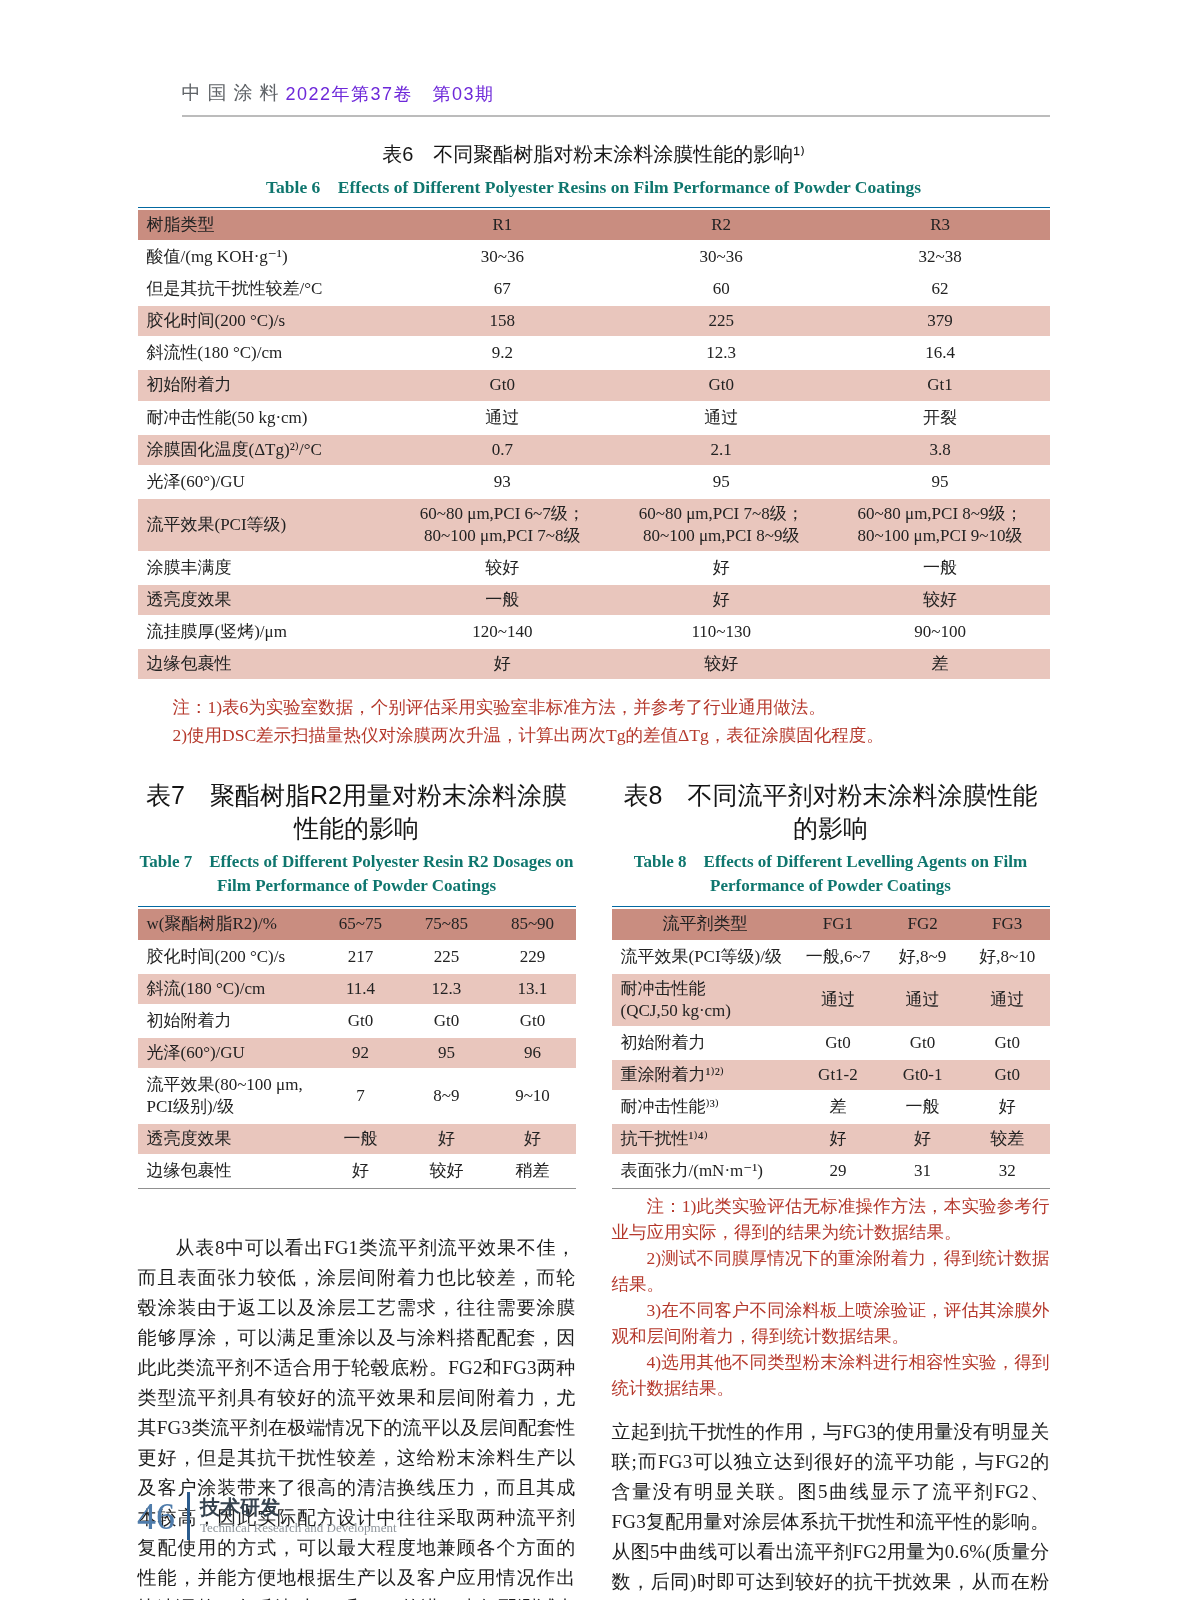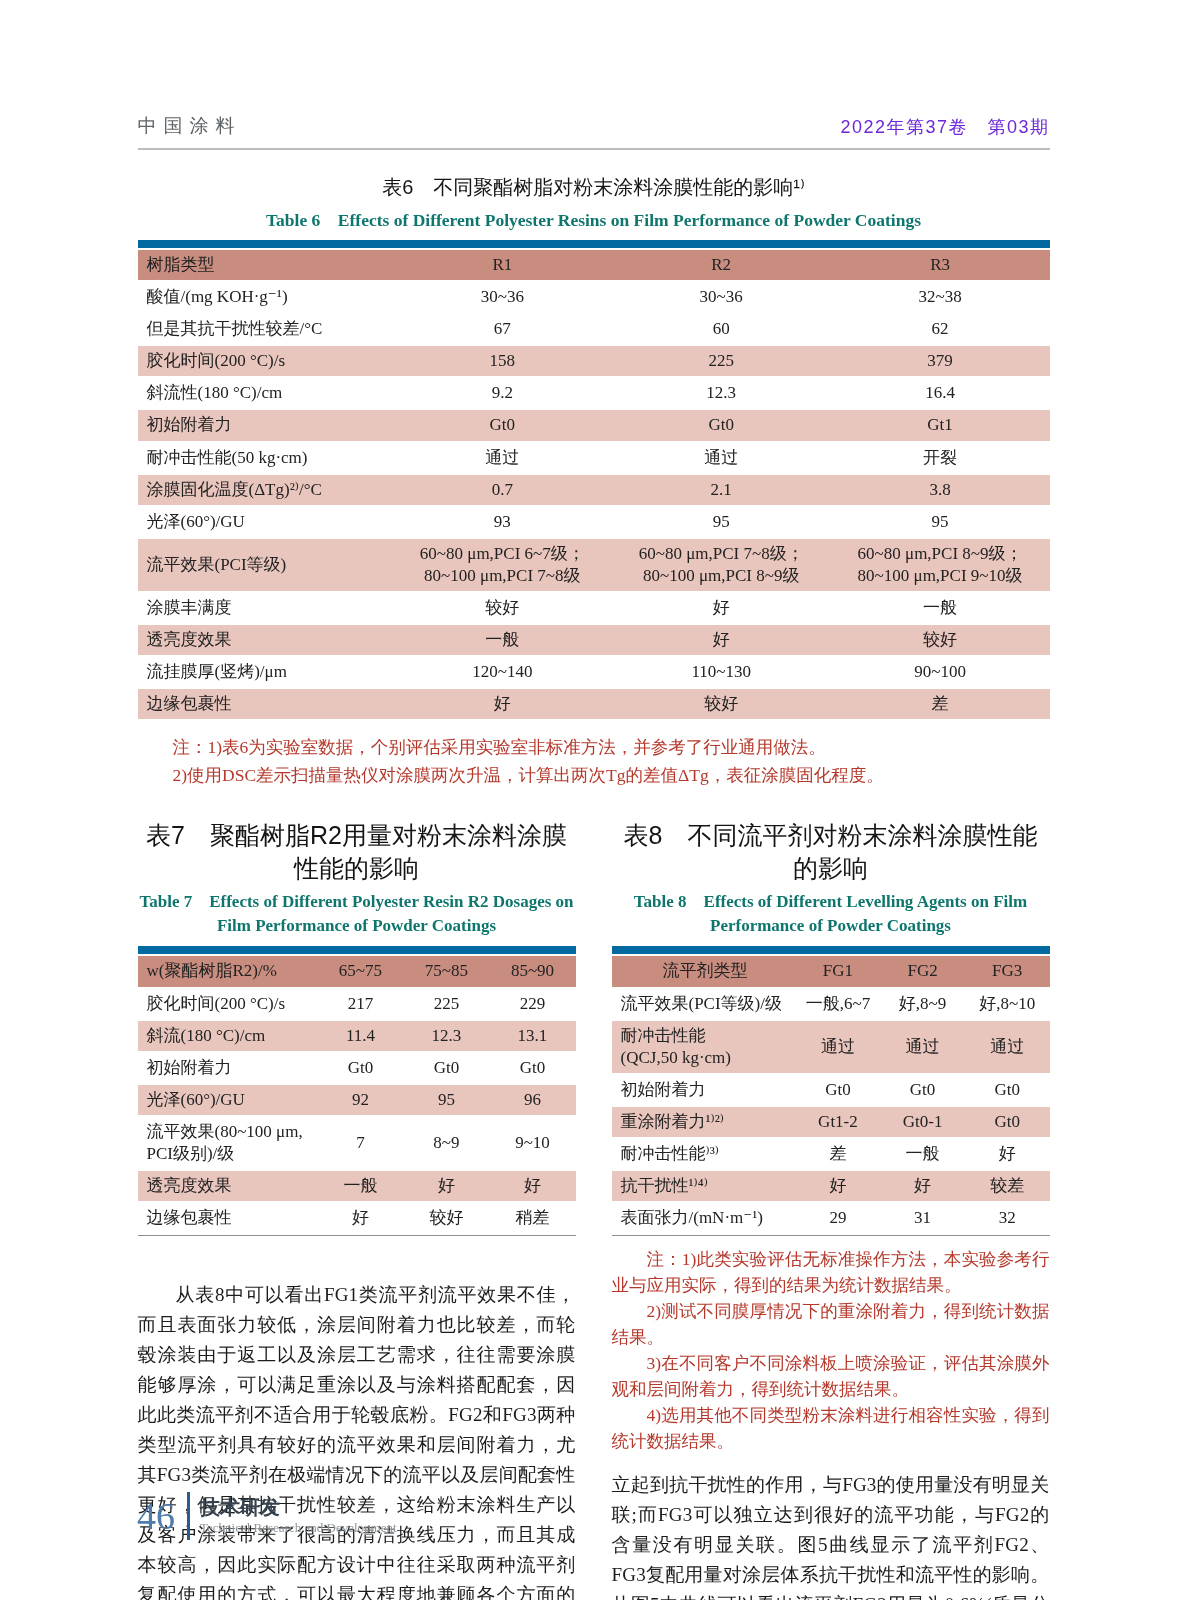--- a/index.html
+++ b/index.html
@@ -3,36 +3,36 @@
 <meta charset="utf-8">
 <style>
   html,body{margin:0;padding:0;background:#ffffff;}
   .page{
     position:relative;width:1187px;height:1600px;background:#ffffff;
     font-family:"Liberation Serif","DejaVu Serif",serif;color:#222;overflow:hidden;
   }
   .content{width:912px;margin:0 auto;}
   
   .pageheader{
-    display:flex;justify-content:space-between;align-items:flex-end;
-    padding-top:113px;padding-bottom:9px;border-bottom:2px solid #bcbcbc;
+    display:flex;justify-content:flex-start;align-items:flex-end;
+    padding-top:80px;padding-bottom:9px;border-bottom:2px solid #bcbcbc;margin-left:44px;
   }
   .journal{font-family:"Liberation Sans","DejaVu Sans",sans-serif;font-size:19px;color:#5f6367;letter-spacing:7px;}
   .issue{font-family:"Liberation Sans","DejaVu Sans",sans-serif;font-size:18px;color:#6d28d9;letter-spacing:1.5px;}
   
   .t6-titles{margin-top:24px;}
   .title-cn{
     text-align:center;font-family:"Liberation Sans","DejaVu Sans",sans-serif;
     font-weight:normal;font-size:20px;color:#151515;
   }
   .title-en{text-align:center;font-weight:bold;font-size:17.5px;color:#0f766e;margin-top:7px;line-height:24px;}
   
   .datatable{
     width:100%;border-collapse:separate;border-spacing:0 2px;
-    font-size:17px;margin-top:8px;border-top:8px solid #0369a1;
+    font-size:17px;margin-top:8px;border-top:1px solid #0369a1;
   }
   .datatable th,.datatable td{
     font-weight:normal;text-align:center;vertical-align:middle;
     padding:4px 6px;height:22px;white-space:pre-line;line-height:1.3;
   }
   .datatable thead th{background:#c98d80;}
   .datatable th.label, .datatable tbody th{text-align:left;padding-left:9px;}
   .datatable th.centerlabel{text-align:center;}
   .datatable tbody tr.shade th,.datatable tbody tr.shade td{background:#e9c6bd;}
   .t7,.t8{border-bottom:1px solid #909090;}
@@ -41,21 +41,21 @@
     color:#b5382b;font-size:17.5px;line-height:26px;margin:0;
     text-indent:2em;text-align:justify;
   }
   .notes6{margin-top:12px;}
   .notes6 .note{line-height:28px;}
   
   .twocol{display:flex;gap:36px;margin-top:30px;}
   .col{width:438px;}
   .col .title-cn{font-size:25px;}
   .col .title-en{font-size:17px;margin-top:5px;}
-  .notes8{margin-top:10px;}
+  .notes8{margin-top:4px;}
   
   .body{
     font-size:19px;line-height:30px;text-align:justify;color:#1c1c1c;
     margin:0;letter-spacing:0.2px;
   }
   .body.indent{text-indent:2em;}
   .leftpara{margin-top:44px;}
   .rightpara{margin-top:16px;}
   
   .footer{position:absolute;left:137px;top:1492px;display:flex;align-items:center;}

